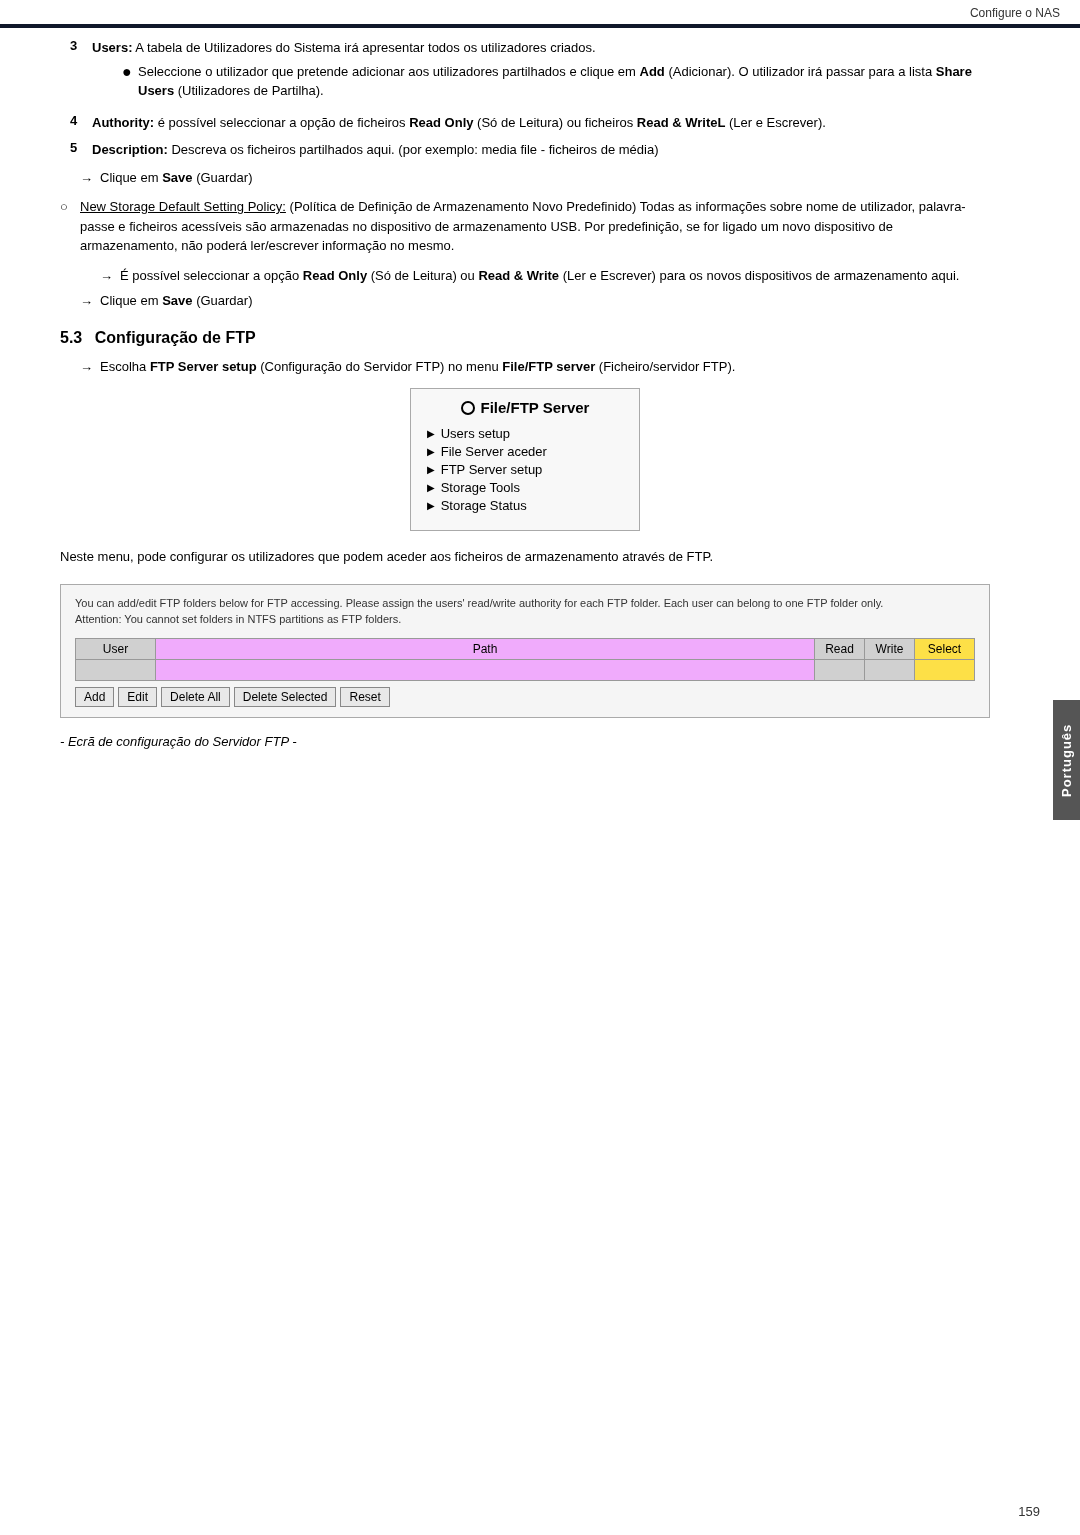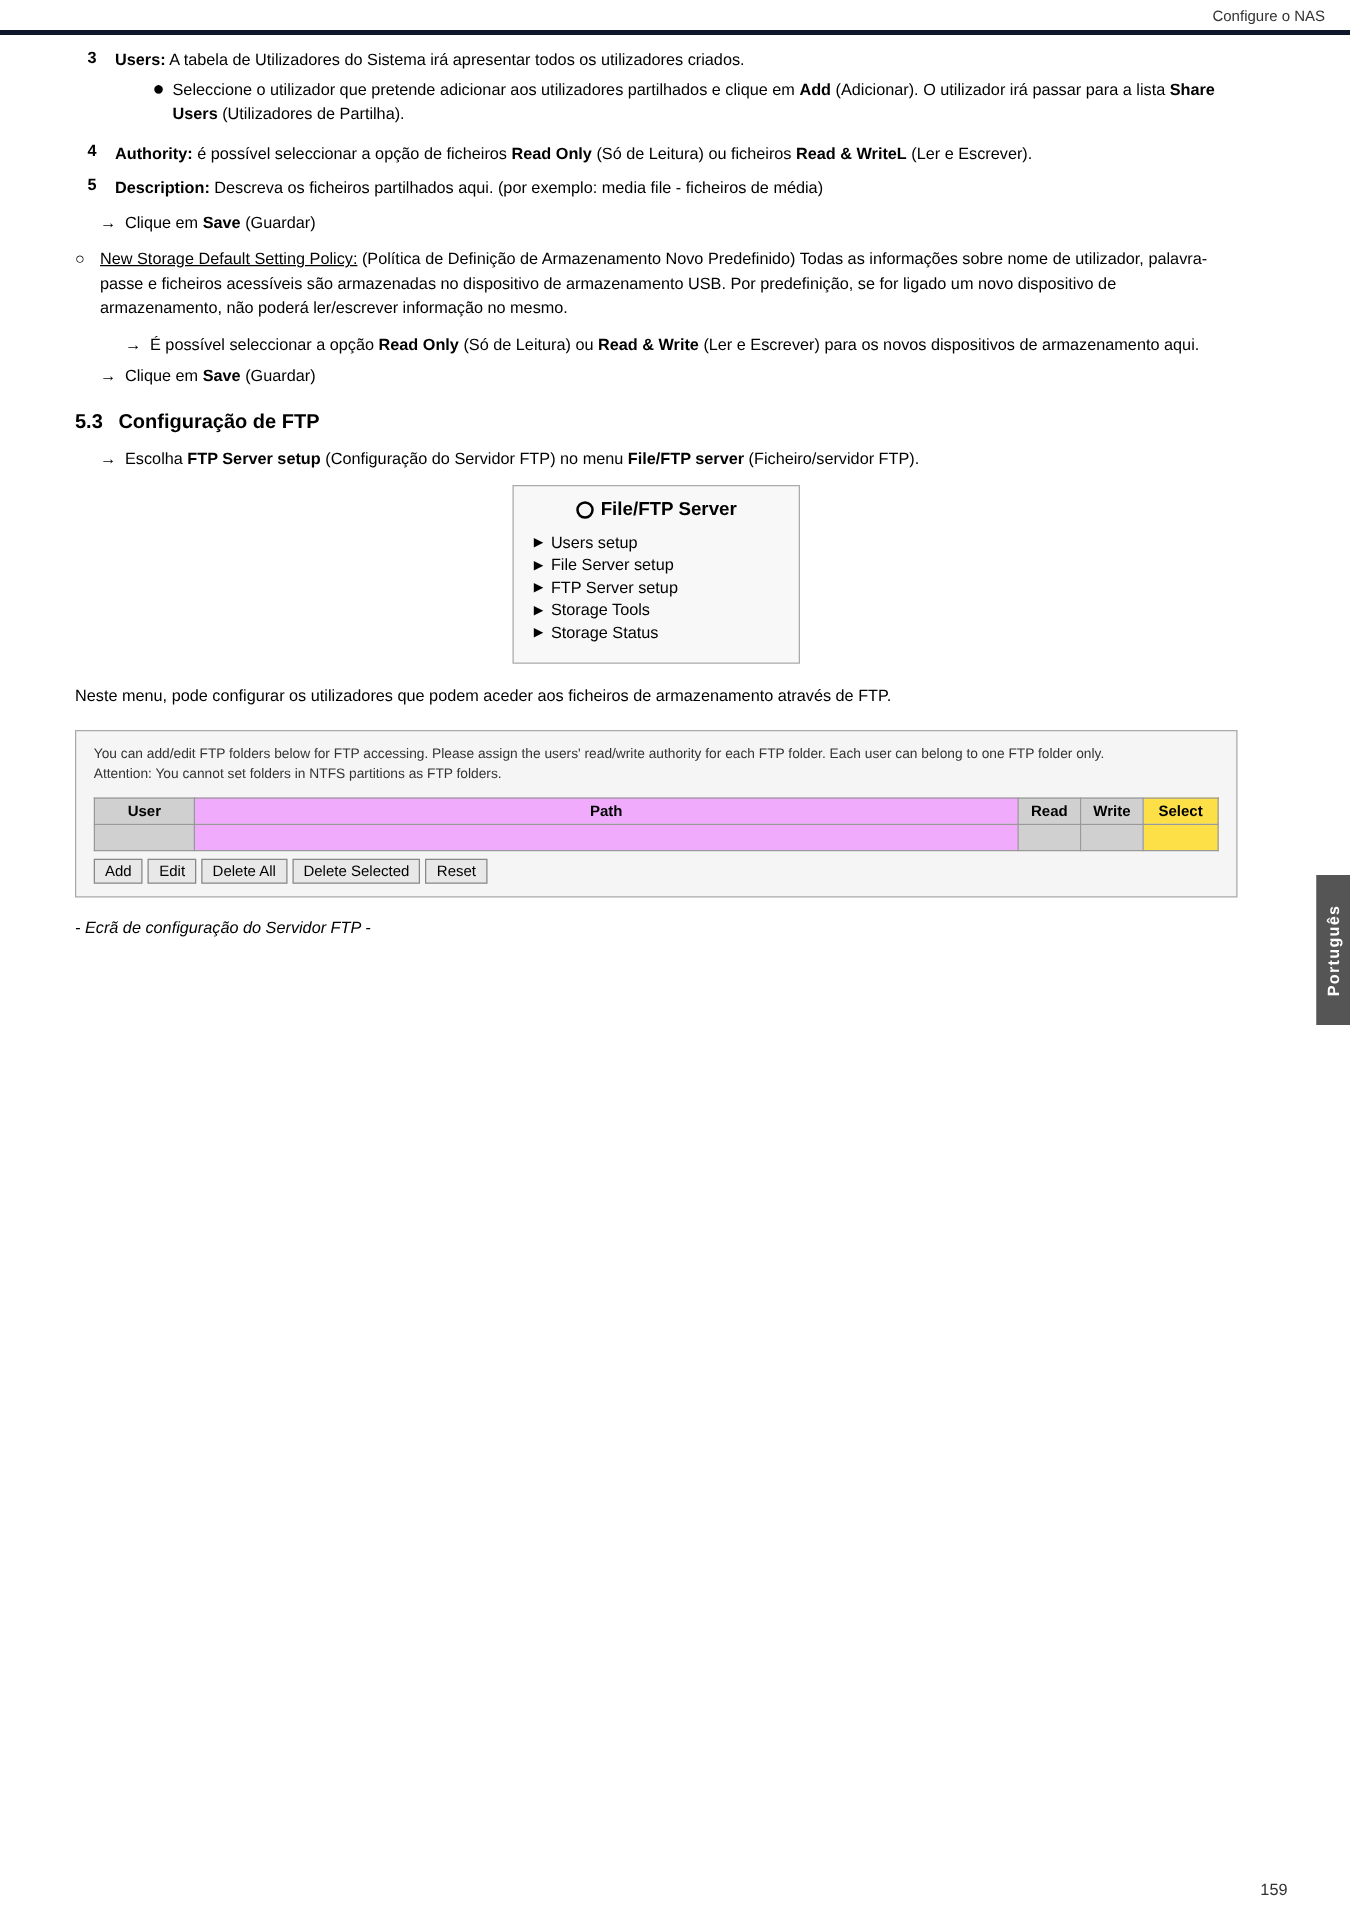--- a/index.html
+++ b/index.html
@@ -205,21 +205,21 @@
       border-collapse: collapse;
       margin-bottom: 6px;
       background: #fff;
     }
 
     .ftp-table th {
       background: #c0c0c0;
       border: 1px solid #999;
       padding: 3px 8px;
       font-size: 12px;
-      font-weight: bold;
+      font-weight: normal;
       text-align: center;
     }
 
     .ftp-table td {
       border: 1px solid #999;
       padding: 3px 8px;
       font-size: 12px;
     }
 
     .ftp-table .col-user {
@@ -262,21 +262,21 @@
       text-align: left;
       font-style: italic;
       font-size: 13px;
       margin: 12px 0 8px 0;
     }
 
     
     .page-number {
       position: absolute;
       bottom: 16px;
-      right: 50px;
+      right: 40px;
       font-size: 13px;
       color: #333;
     }
 
     .text-paragraph {
       margin: 8px 0;
       line-height: 1.6;
     }
 
     .underline-bold {
@@ -363,21 +363,21 @@
       <div class="menu-box-title">
         <span class="menu-circle-icon"></span>
         <span>File/FTP Server</span>
       </div>
       <div class="menu-item">
         <span class="menu-triangle">▶</span>
         <span>Users setup</span>
       </div>
       <div class="menu-item">
         <span class="menu-triangle">▶</span>
-        <span>File Server setup</span>
+        <span>File Server aceder</span>
       </div>
       <div class="menu-item">
         <span class="menu-triangle">▶</span>
         <span>FTP Server setup</span>
       </div>
       <div class="menu-item">
         <span class="menu-triangle">▶</span>
         <span>Storage Tools</span>
       </div>
       <div class="menu-item">

